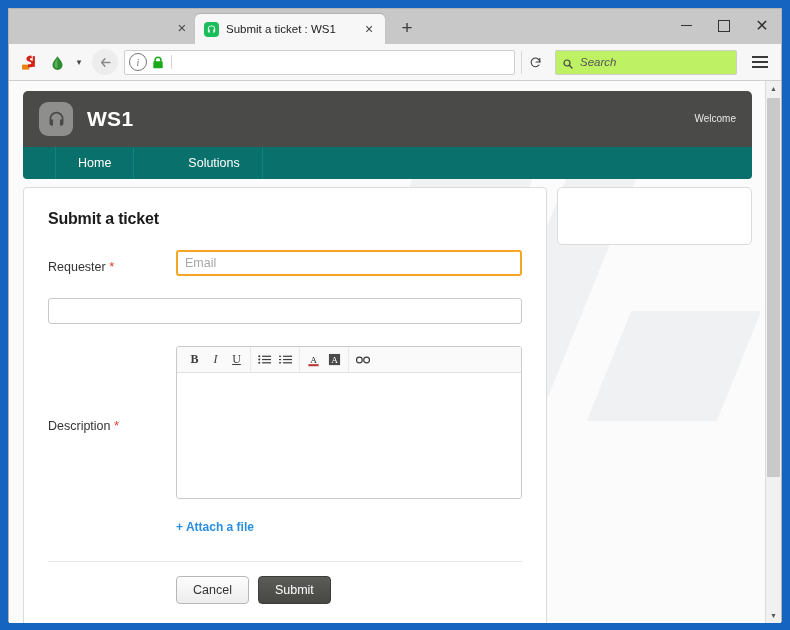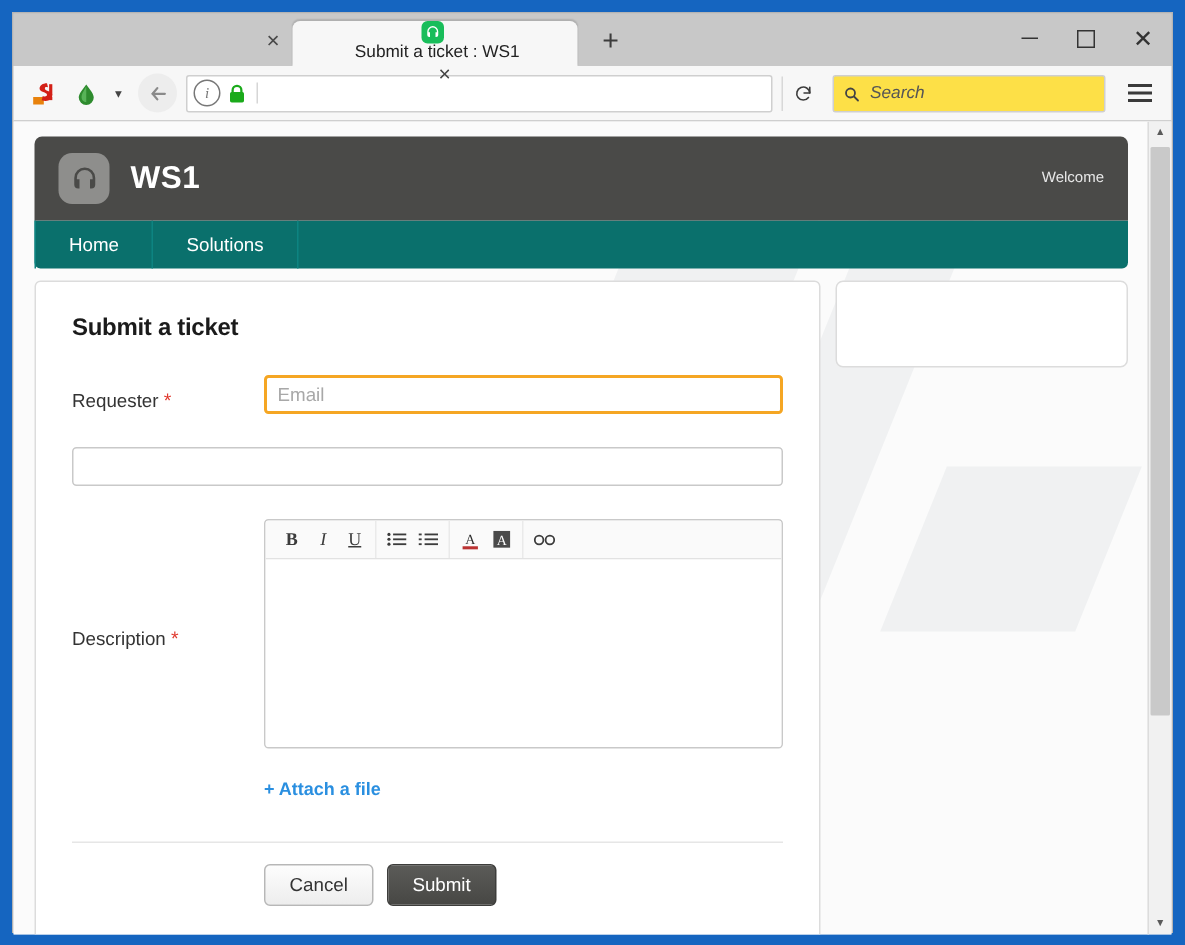--- a/index.html
+++ b/index.html
@@ -40,21 +40,20 @@
     position: relative;
     height: 30px;
     min-width: 175px;
     background: #f7f7f7;
     border-top-left-radius: 5px;
     border-top-right-radius: 5px;
     display: flex;
     align-items: center;
     padding: 0 6px 0 9px;
     box-shadow: 0 -1px 1px rgba(0,0,0,.12);
-    flex-direction: column;
   }
   .favicon {
     width: 15px; height: 15px;
     border-radius: 4px;
     background: #19bd5a;
     display: inline-flex;
     align-items: center; justify-content: center;
     flex: 0 0 auto;
     margin-right: 7px;
   }
@@ -162,21 +161,21 @@
   .reload {
     width: 26px; height: 23px;
     display:flex;align-items:center;justify-content:center;
     color: #444; font-size: 14px;
     border-left: 1px solid #d8d8d8;
     flex: 0 0 auto;
   }
   .searchbar {
     width: 168px;
     height: 23px;
-    background: #fde047;
+    background: #bef264;
     border: 1px solid #cfcfcf;
     border-radius: 2px;
     display: flex;
     align-items: center;
     padding: 0 6px;
     flex: 0 0 auto;
     margin-left: 4px;
   }
   .mag {
     width: 12px; height: 12px;
@@ -313,20 +312,21 @@
     align-items: stretch;
     border-bottom-left-radius: 4px;
     border-bottom-right-radius: 4px;
   }
   .navtab {
     display: flex; align-items: center;
     padding: 0 22px;
     color: #fff;
     font-size: 12.5px;
     border-right: 1px solid #0d8481;
+    margin-left: 32px;
   }
   .navtab:first-child { border-left: 1px solid #0d8481; }
 
   
   .content-row {
     display: flex;
     gap: 10px;
     padding: 8px 14px 0 14px;
     position: relative;
     z-index: 3;

